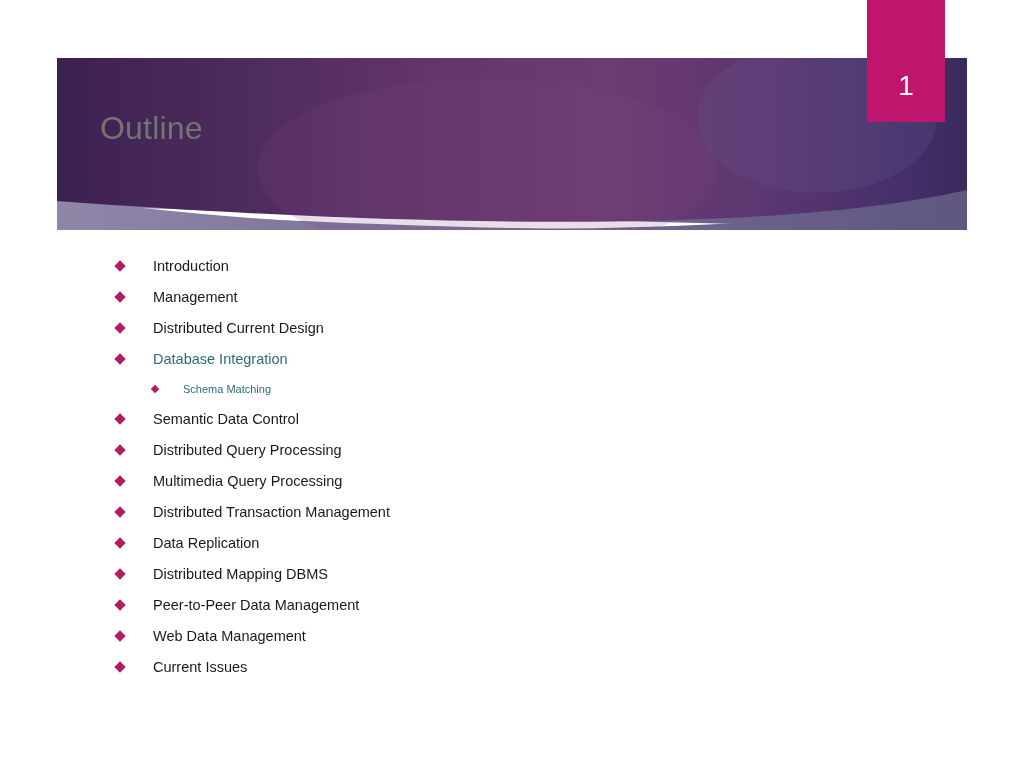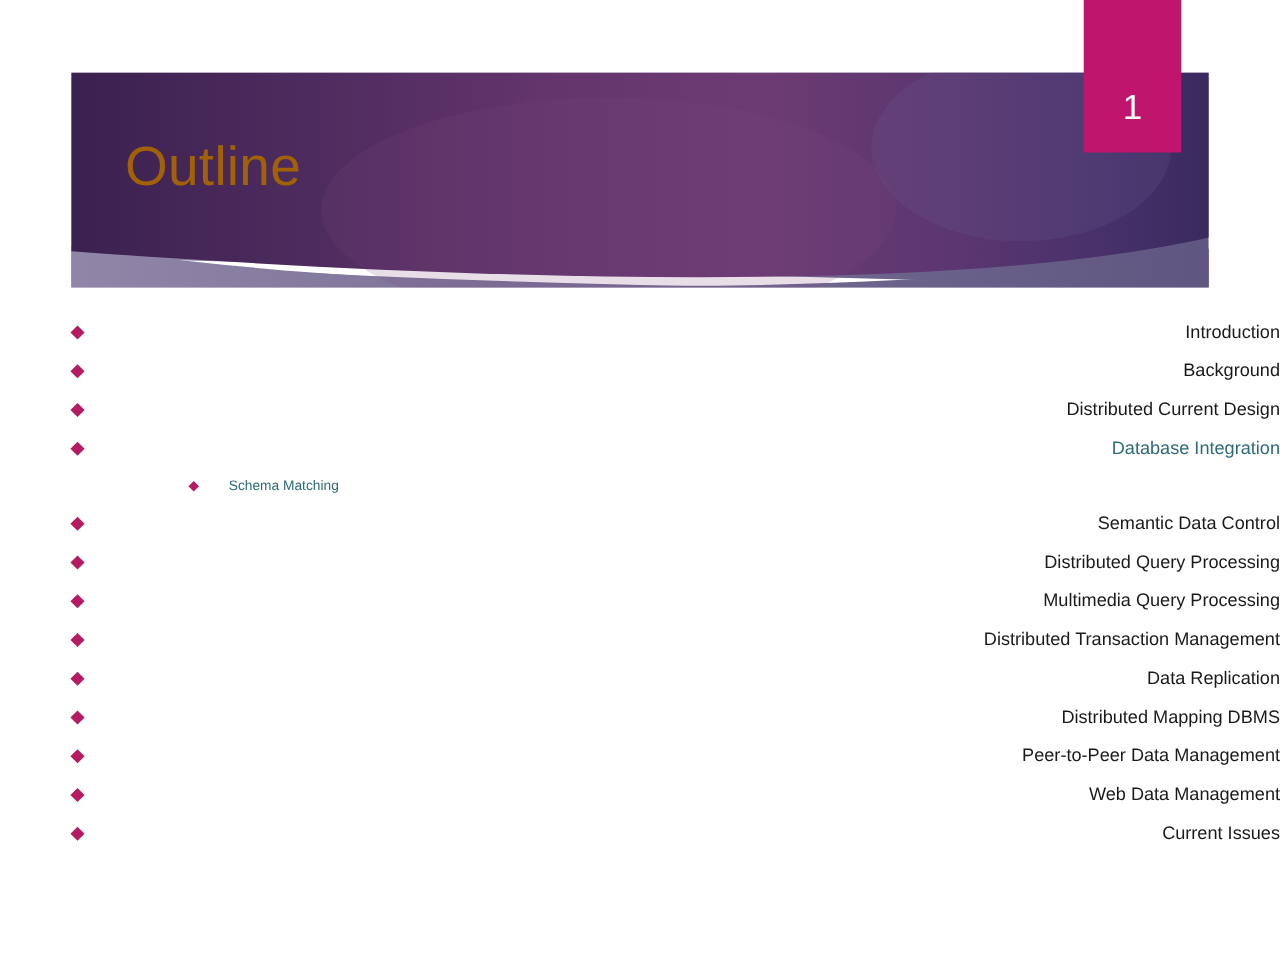--- a/index.html
+++ b/index.html
@@ -35,23 +35,23 @@
     overflow: visible;
   }
   #header-banner svg {
     display: block;
   }
 
   #slide-title {
     position: absolute;
     left: 100px;
     top: 112px;
-    font-size: 44px;
+    font-size: 32px;
     font-weight: 400;
-    color: #a16207;
+    color: #737373;
     letter-spacing: 0.2px;
     line-height: 1.0;
     white-space: nowrap;
     text-align: right;
   }
 
   
   #slide-number-badge {
     position: absolute;
     left: 867px;
@@ -84,22 +84,21 @@
     width: 1024px;
   }
 
   .bullet-row {
     position: relative;
     height: 31px;
     display: flex;
     align-items: center;
   }
   .bullet-row.level-0 {
-    padding-left: 58px;
-    justify-content: space-between;
+    padding-left: 116px;
   }
   .bullet-row.level-1 {
     padding-left: 152px;
     height: 29px;
     align-items: center;
   }
 
   .diamond {
     flex: 0 0 auto;
     display: inline-block;
@@ -179,21 +178,21 @@
     <div id="slide-number-text">1</div>
   </div>
 
   <div id="outline-list">
       <div class="bullet-row level-0">
         <span class="diamond"></span>
         <span class="bullet-label">Introduction</span>
       </div>
       <div class="bullet-row level-0">
         <span class="diamond"></span>
-        <span class="bullet-label">Background</span>
+        <span class="bullet-label">Management</span>
       </div>
       <div class="bullet-row level-0">
         <span class="diamond"></span>
         <span class="bullet-label">Distributed Current Design</span>
       </div>
       <div class="bullet-row level-0">
         <span class="diamond"></span>
         <span class="bullet-label accent-teal">Database Integration</span>
       </div>
       <div class="bullet-row level-1">

